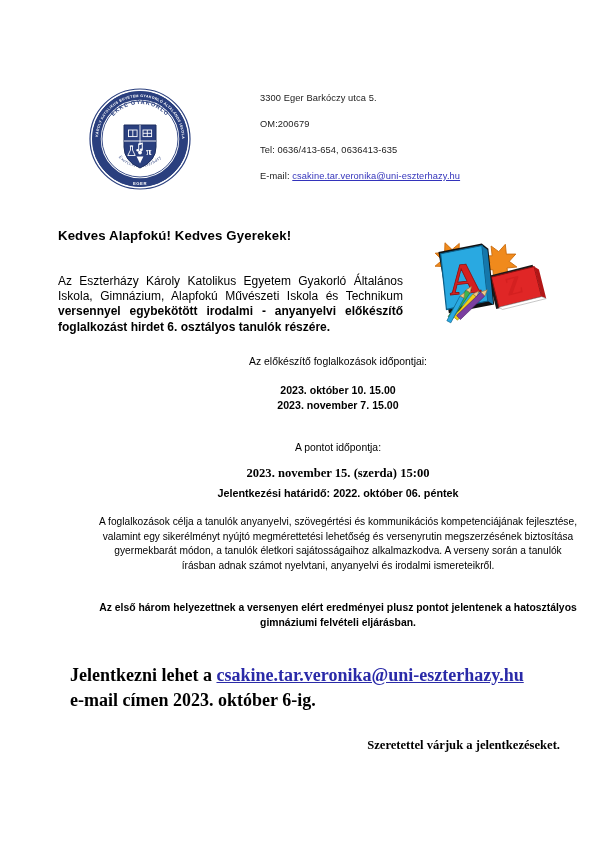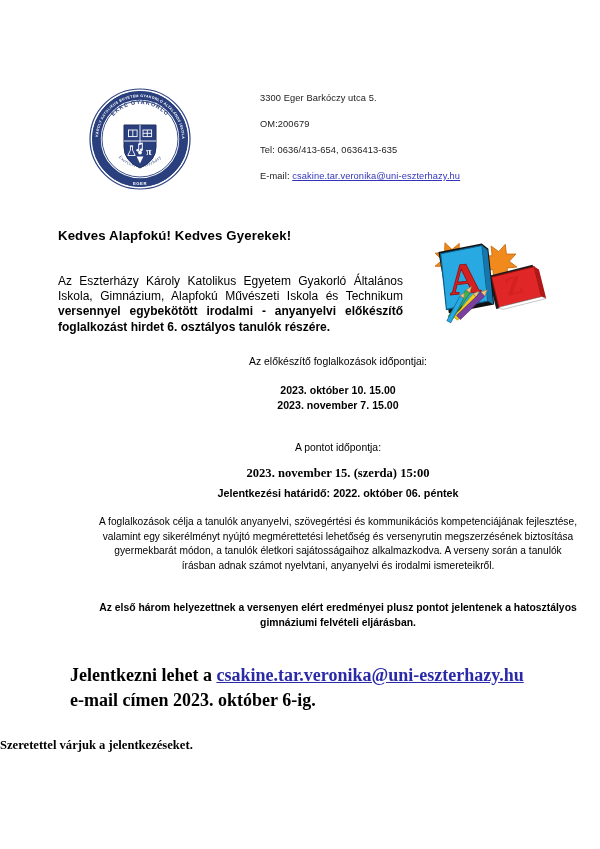--- a/index.html
+++ b/index.html
@@ -172,24 +172,25 @@
     font-family: "Liberation Serif", serif;
     color: #2a2aa8;
     text-decoration: underline;
   }
 
   .closing {
     position: absolute;
     left: 0;
     top: 738px;
     width: 524px;
-    text-align: left;
+    text-align: right;
     font-family: "Liberation Serif", serif;
     font-size: 12.6px;
     font-weight: bold;
+    padding-left: 36px;
   }
 </style>
 </head>
 <body>
 
 <div class="page">
 
   <div class="header">
 
     <div class="logo-wrap">

